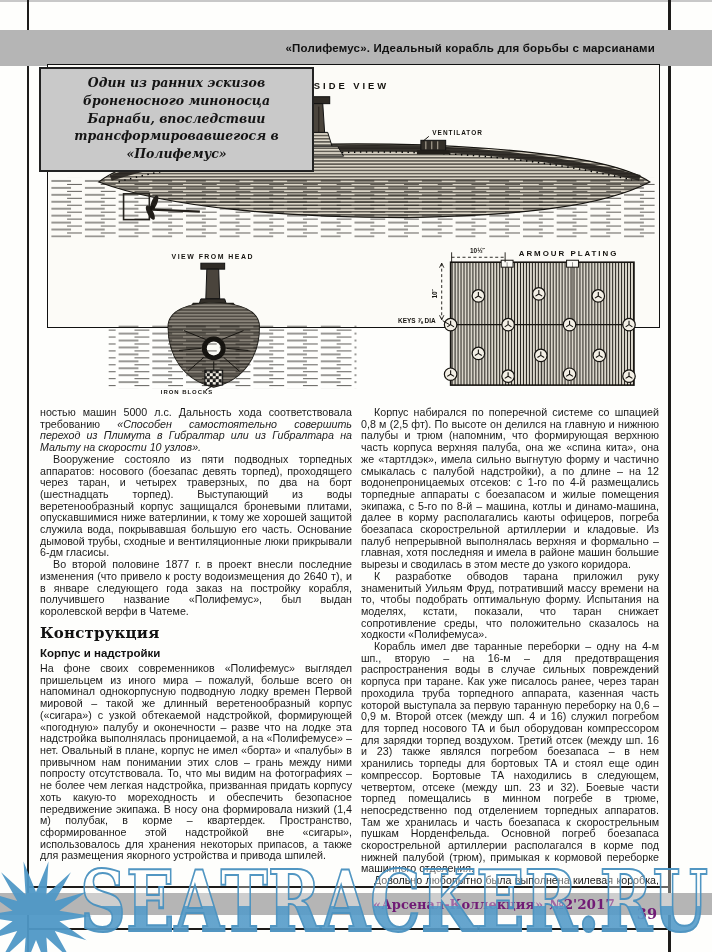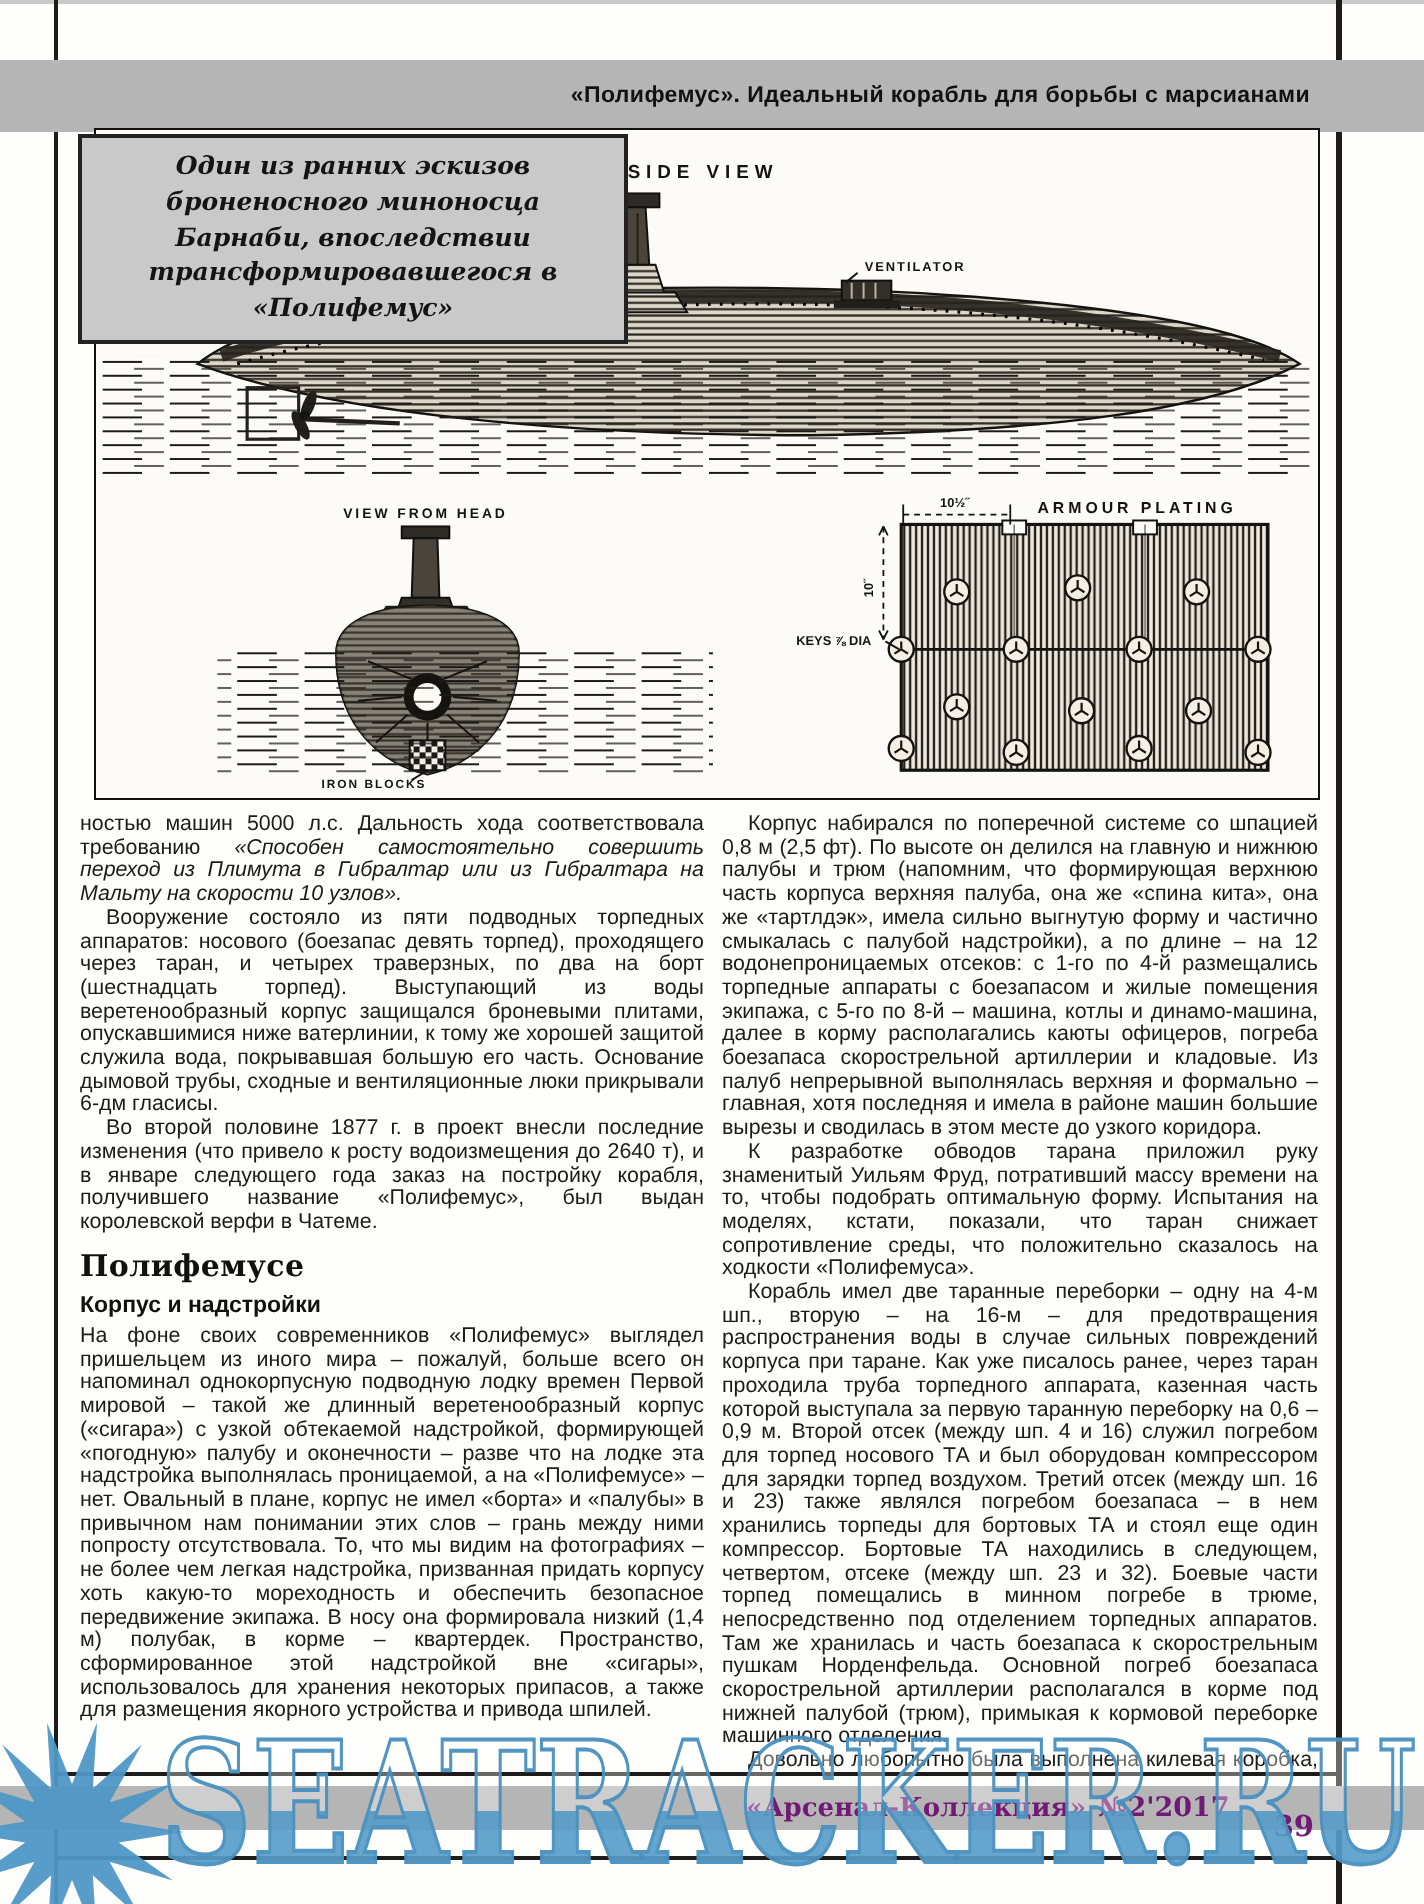--- a/index.html
+++ b/index.html
@@ -6,21 +6,21 @@
   .page{position:relative;width:712px;height:952px;background:#fefefc;overflow:hidden;
         font-family:"Liberation Sans",sans-serif;color:#1b1b1b;}
   .topline{position:absolute;top:0;left:0;width:712px;height:2px;background:#c8c8c8;}
   .vrule{position:absolute;top:0;height:952px;width:2px;background:#1d1c1a;}
   .vrule.left{left:27px;}
   .vrule.right{left:668px;width:3px;}
   .bar{position:absolute;left:0;width:712px;height:36px;background:#b5b5b5;box-sizing:border-box;
        display:flex;align-items:center;justify-content:flex-end;}
   .header-bar{top:30px;padding-right:57px;}
   .header-bar .run-title{font-weight:bold;font-size:11.5px;color:#111;letter-spacing:.2px;}
-  .figure-box{position:absolute;left:47px;top:64px;width:613px;height:336px;border:1.5px solid #111;
+  .figure-box{position:absolute;left:47px;top:64px;width:613px;height:264px;border:1.5px solid #111;
               background:#fcfbf7;box-sizing:border-box;z-index:1;}
   .figure-box svg{display:block;}
   .caption-box{position:absolute;left:39px;top:67px;width:275px;background:#c9c9c9;border:2px solid #222;
                box-sizing:border-box;padding:5px 9px 7px;z-index:3;
                font-family:"DejaVu Serif",serif;font-weight:bold;font-style:italic;
                font-size:12.5px;line-height:1.42;color:#141414;text-align:center;}
   .col{position:absolute;top:407px;height:478px;overflow:hidden;font-size:10.7px;line-height:11.7px;
        text-align:justify;color:#1b1b1b;}
   .col-left{left:40px;width:312px;}
   .col-right{left:361px;width:298px;}
@@ -182,21 +182,21 @@
       <text class="fig-label" x="352" y="264" font-size="6.5">KEYS ⅞ DIA</text>
     </svg>
   </div>
 
   <div class="caption-box">Один из ранних эскизов броненосного миноносца Барнаби, впоследствии трансформировавшегося в «Полифемус»</div>
 
   <div class="col col-left">
     <p class="noindent"><span>ностью машин 5000 л.с. Дальность хода соответствовала требованию </span><i>«Способен самостоятельно совершить переход из Плимута в Гибралтар или из Гибралтара на Мальту на скорости 10 узлов».</i></p>
     <p>Вооружение состояло из пяти подводных торпедных аппаратов: носового (боезапас девять торпед), проходящего через таран,  и четырех траверзных, по два на борт (шестнадцать торпед). Выступающий из воды веретенообразный корпус защищался броневыми плитами, опускавшимися ниже ватерлинии, к тому же хорошей защитой служила вода, покрывавшая большую его часть. Основание дымовой трубы, сходные и вентиляционные люки прикрывали 6-дм гласисы.</p>
     <p>Во второй половине 1877 г. в проект внесли последние изменения (что привело к росту водоизмещения до 2640 т), и в январе следующего года заказ на постройку корабля, получившего название «Полифемус», был выдан королевской верфи в Чатеме.</p>
-    <h2 class="section">Полифемусе</h2>
+    <h2 class="section">Конструкция</h2>
     <h3 class="subsection">Корпус и надстройки</h3>
     <p class="noindent">На фоне своих современников «Полифемус» выглядел пришельцем из иного мира – пожалуй, больше всего он напоминал однокорпусную подводную лодку времен Первой мировой – такой же длинный веретенообразный корпус («сигара») с узкой обтекаемой надстройкой, формирующей «погодную» палубу и оконечности – разве что на лодке эта надстройка выполнялась проницаемой, а на «Полифемусе» – нет. Овальный в плане, корпус не имел «борта» и «палубы» в привычном нам понимании этих слов – грань между ними попросту отсутствовала. То, что мы видим на фотографиях – не более чем легкая надстройка, призванная придать корпусу хоть какую-то мореходность и обеспечить безопасное передвижение экипажа. В носу она формировала низкий (1,4 м) полубак, в корме – квартердек. Пространство, сформированное этой надстройкой вне «сигары», использовалось для хранения некоторых припасов, а также для размещения якорного устройства и привода шпилей.</p>
   </div>
 
   <div class="col col-right">
     <p>Корпус набирался по поперечной системе со шпацией 0,8 м (2,5 фт). По высоте он делился на главную и нижнюю палубы и трюм (напомним, что формирующая верхнюю часть корпуса верхняя палуба, она же «спина кита», она же «тартлдэк», имела сильно выгнутую форму и частично смыкалась с палубой надстройки), а по длине – на 12 водонепроницаемых отсеков: с 1-го по 4-й размещались торпедные аппараты с боезапасом и жилые помещения экипажа, с 5-го по 8-й – машина, котлы и динамо-машина, далее в корму располагались каюты офицеров, погреба боезапаса скорострельной артиллерии и кладовые. Из палуб непрерывной выполнялась верхняя и формально – главная, хотя последняя и имела в районе машин большие вырезы и сводилась в этом месте до узкого коридора.</p>
     <p>К разработке обводов тарана приложил руку знаменитый Уильям Фруд, потративший массу времени на то, чтобы подобрать оптимальную форму. Испытания на моделях, кстати, показали, что таран снижает сопротивление среды, что положительно сказалось на ходкости «Полифемуса».</p>
     <p>Корабль имел две таранные переборки – одну на 4-м шп., вторую – на 16-м – для предотвращения распространения воды в случае сильных повреждений корпуса при таране. Как уже писалось ранее, через таран проходила труба торпедного аппарата, казенная часть которой выступала за первую таранную переборку на 0,6 – 0,9 м. Второй отсек (между шп. 4 и 16) служил погребом для торпед носового ТА и был оборудован компрессором для зарядки торпед воздухом. Третий отсек (между шп. 16 и 23) также являлся погребом боезапаса – в нем хранились торпеды для бортовых ТА и стоял еще один компрессор. Бортовые ТА находились в следующем, четвертом, отсеке (между шп. 23 и 32). Боевые части торпед помещались в минном погребе в трюме, непосредственно под отделением торпедных аппаратов. Там же хранилась и часть боезапаса к скорострельным пушкам Норденфельда. Основной погреб боезапаса скорострельной артиллерии располагался в корме под нижней палубой (трюм), примыкая к кормовой переборке машинного отделения.</p>
     <p>Довольно любопытно была выполнена килевая коробка, сформированная вертикальными и горизонтальными лис-</p>
   </div>

